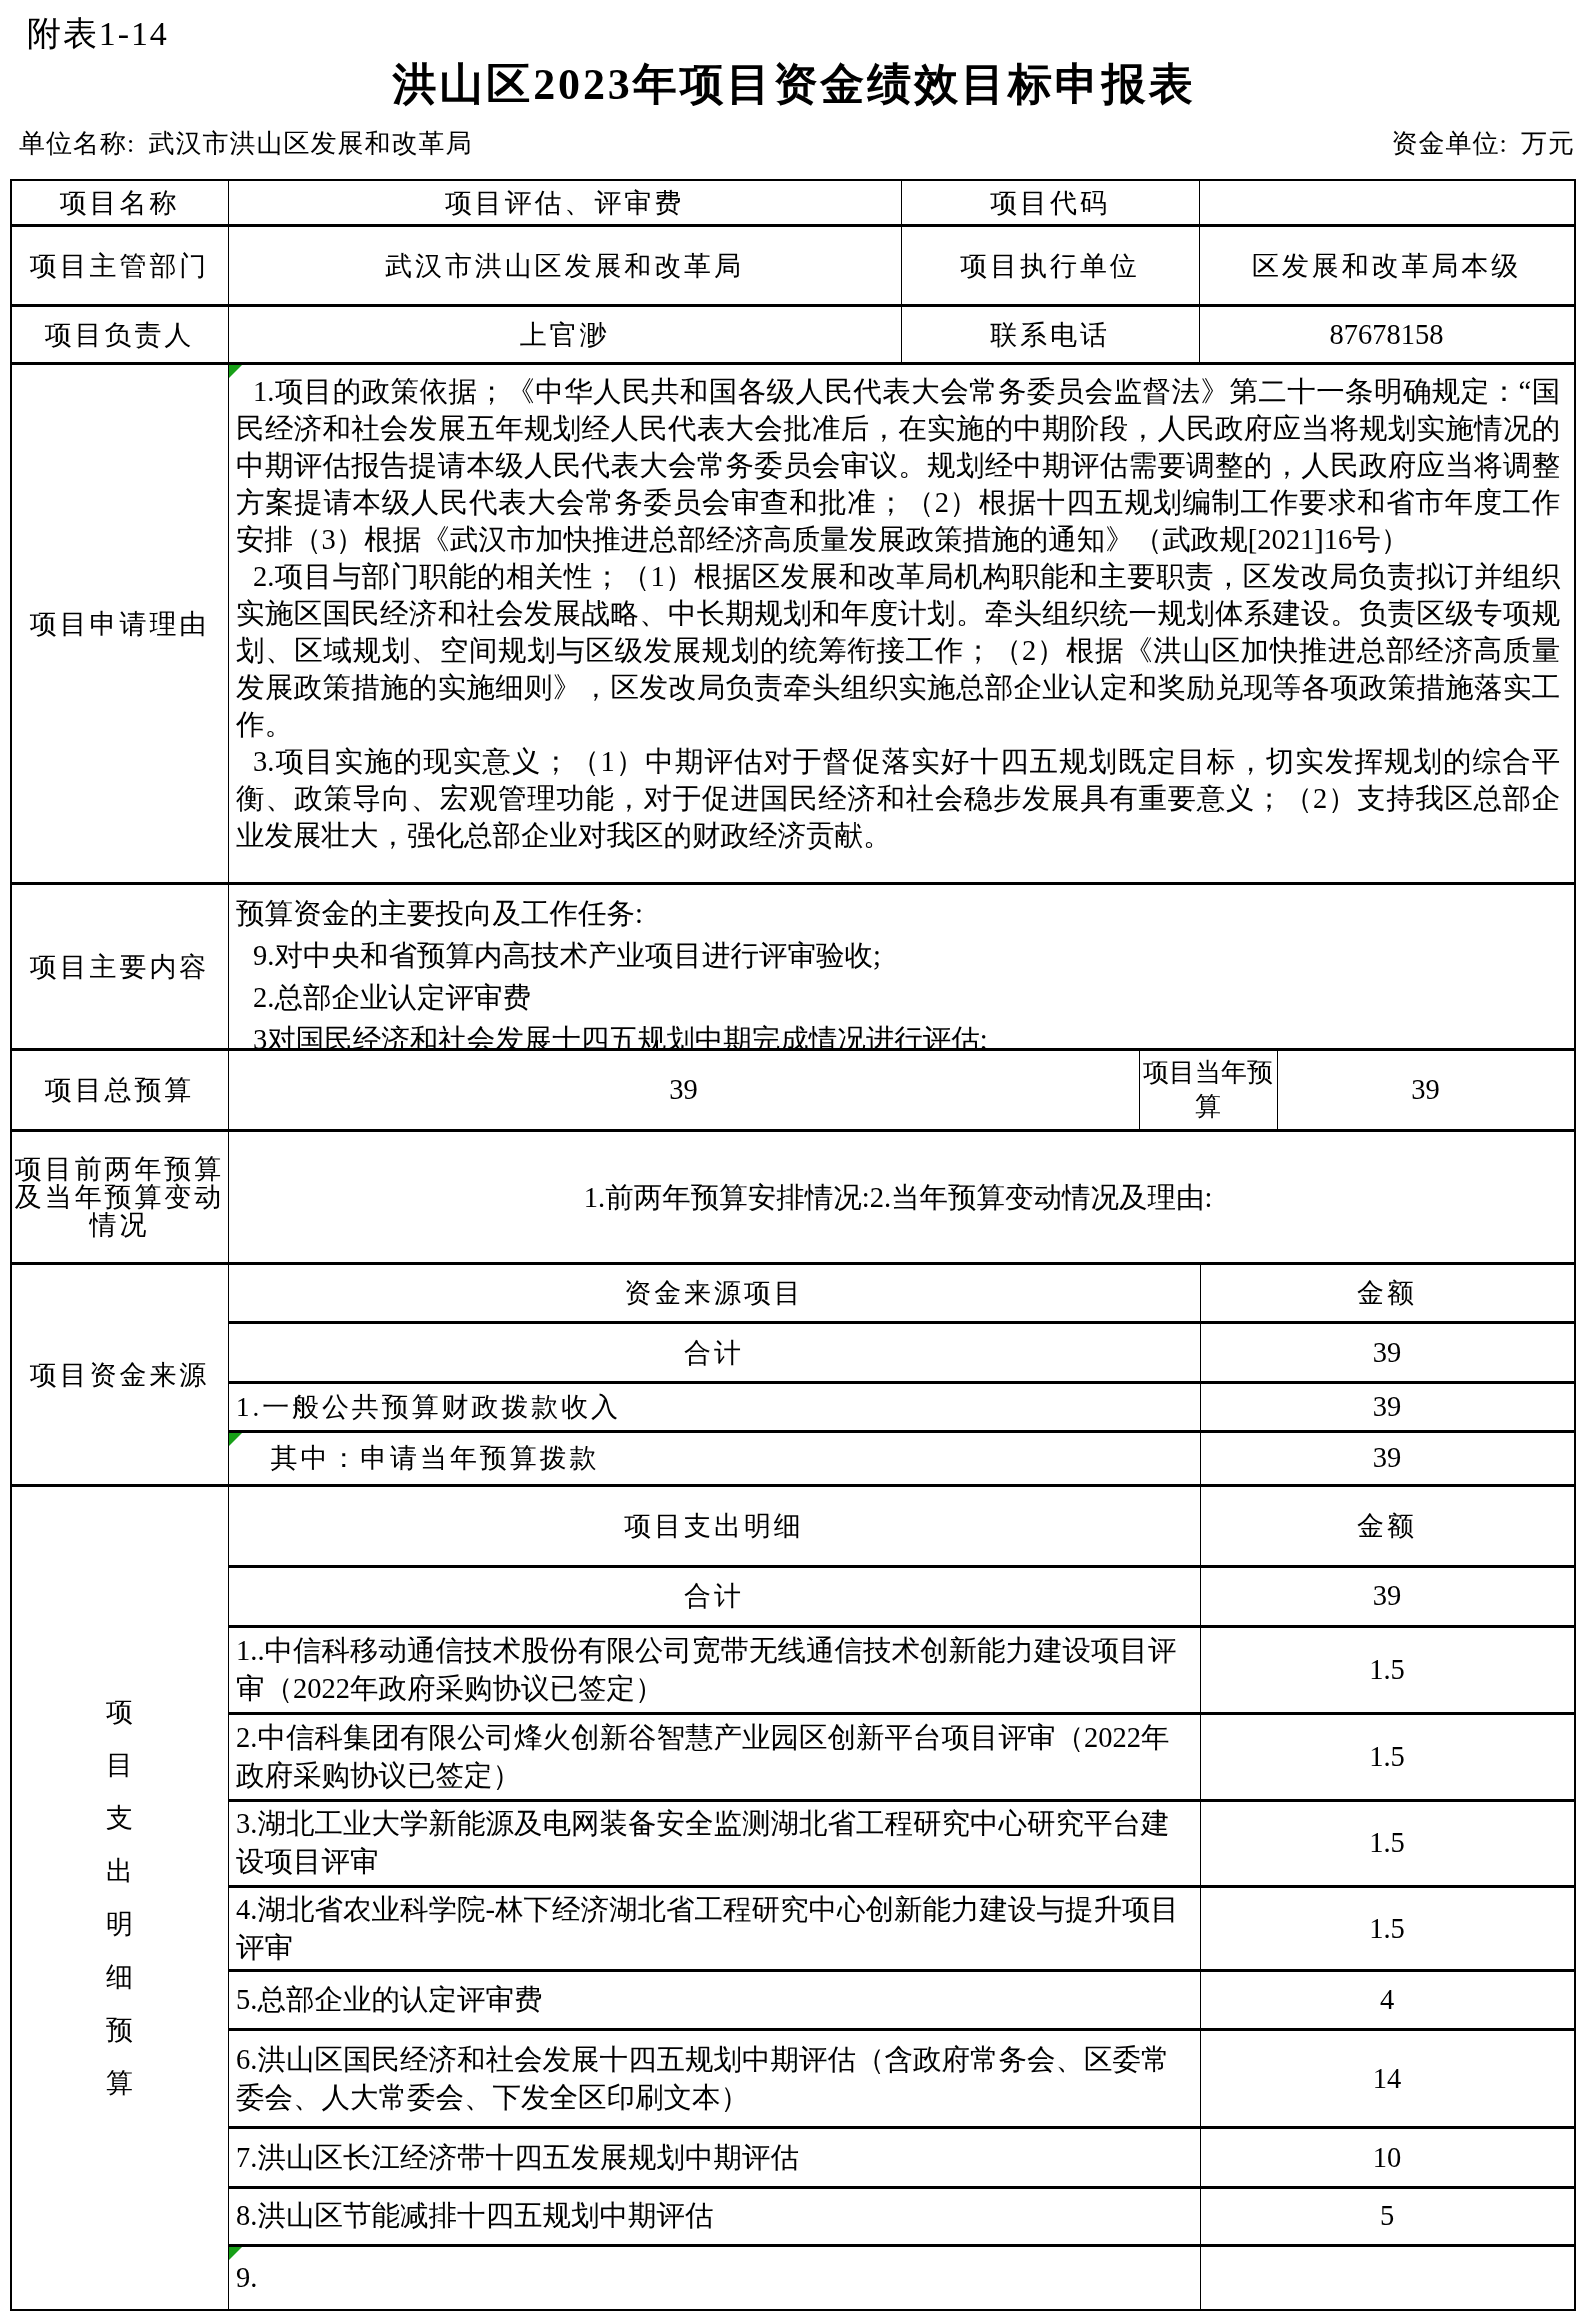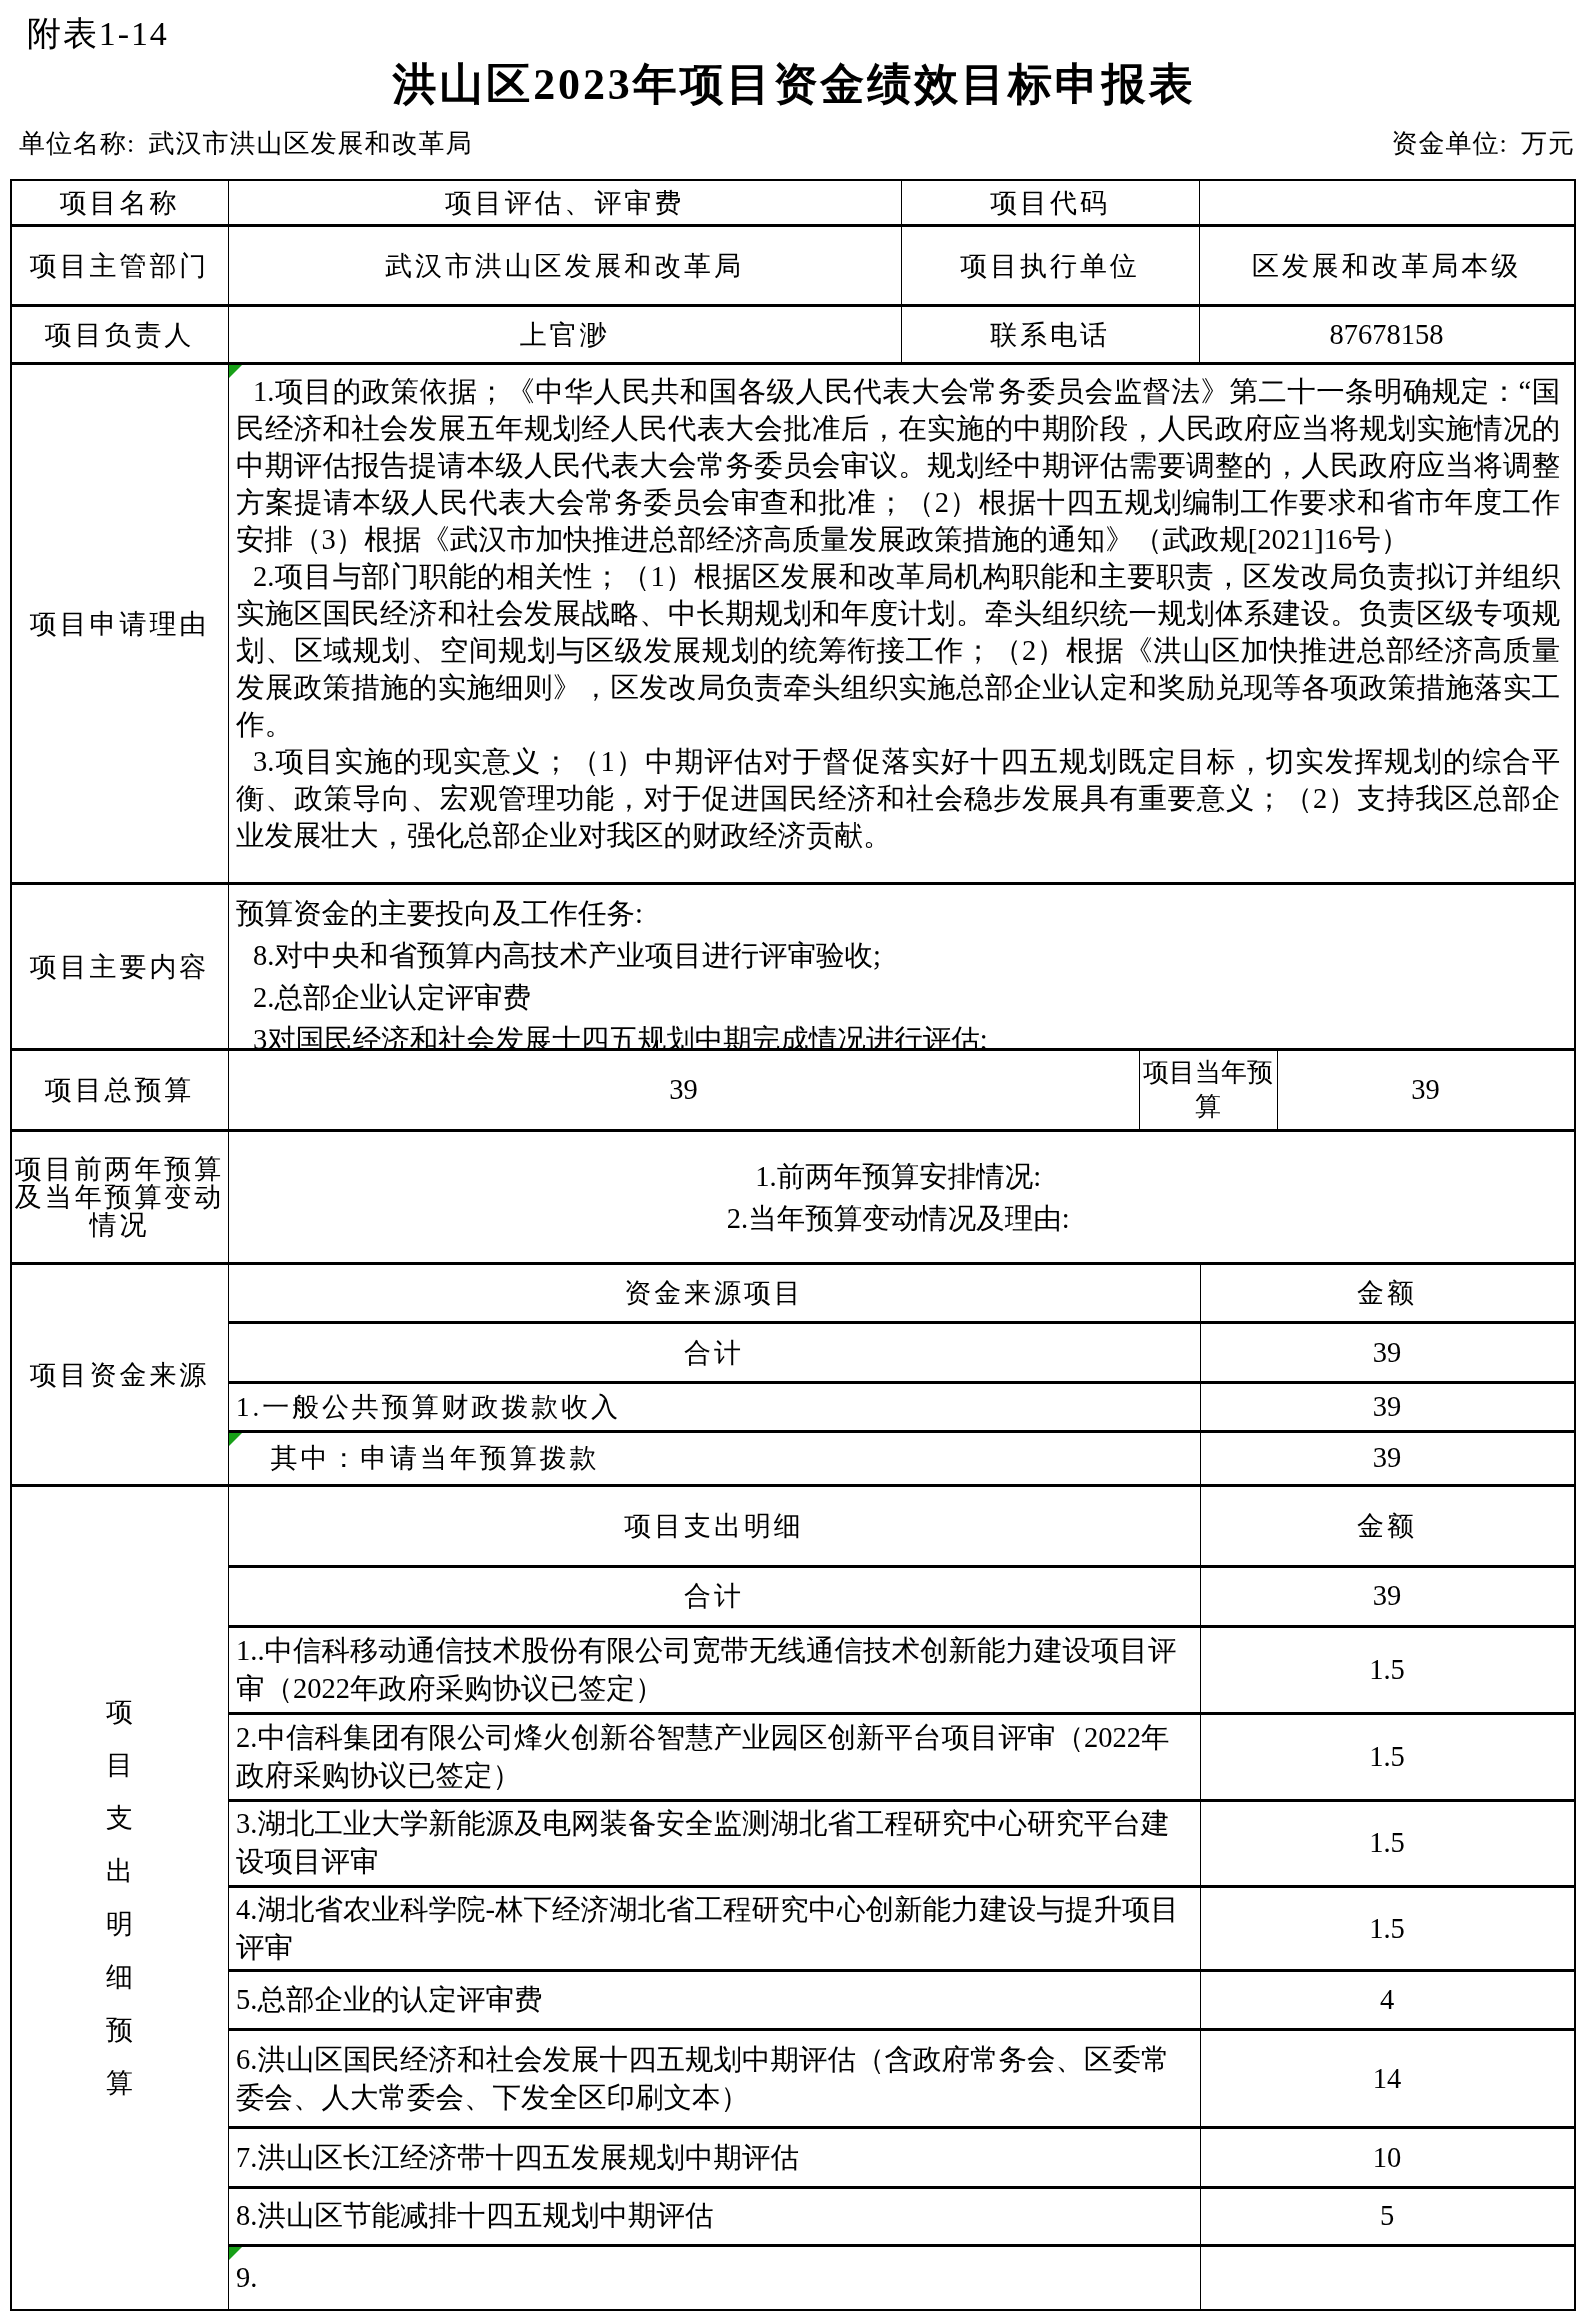--- a/index.html
+++ b/index.html
@@ -103,36 +103,36 @@
       <p>1.项目的政策依据；《中华人民共和国各级人民代表大会常务委员会监督法》第二十一条明确规定：“国民经济和社会发展五年规划经人民代表大会批准后，在实施的中期阶段，人民政府应当将规划实施情况的中期评估报告提请本级人民代表大会常务委员会审议。规划经中期评估需要调整的，人民政府应当将调整方案提请本级人民代表大会常务委员会审查和批准；（2）根据十四五规划编制工作要求和省市年度工作安排（3）根据《武汉市加快推进总部经济高质量发展政策措施的通知》（武政规[2021]16号）</p>
       <p>2.项目与部门职能的相关性；（1）根据区发展和改革局机构职能和主要职责，区发改局负责拟订并组织实施区国民经济和社会发展战略、中长期规划和年度计划。牵头组织统一规划体系建设。负责区级专项规划、区域规划、空间规划与区级发展规划的统筹衔接工作；（2）根据《洪山区加快推进总部经济高质量发展政策措施的实施细则》，区发改局负责牵头组织实施总部企业认定和奖励兑现等各项政策措施落实工作。</p>
       <p>3.项目实施的现实意义；（1）中期评估对于督促落实好十四五规划既定目标，切实发挥规划的综合平衡、政策导向、宏观管理功能，对于促进国民经济和社会稳步发展具有重要意义；（2）支持我区总部企业发展壮大，强化总部企业对我区的财政经济贡献。</p>
     </div>
   </div>
 
   <div class="tr" style="height:166px">
     <div class="td w1">项目主要内容</div>
     <div class="td grow textcell content-lines maincell">
       <div>预算资金的主要投向及工作任务:</div>
-      <div>8.对中央和省预算内高技术产业项目进行评审验收;</div>
+      <div>9.对中央和省预算内高技术产业项目进行评审验收;</div>
       <div>2.总部企业认定评审费</div>
       <div>3对国民经济和社会发展十四五规划中期完成情况进行评估;</div>
     </div>
   </div>
 
   <div class="tr" style="height:81px">
     <div class="td w1">项目总预算</div>
     <div class="td wv num">39</div>
     <div class="td wl" style="font-size:26px;line-height:34px;letter-spacing:0">项目当年预算</div>
     <div class="td grow num">39</div>
   </div>
 
   <div class="tr" style="height:133px">
     <div class="td w1" style="line-height:28px">项目前两年预算及当年预算变动情况</div>
-    <div class="td grow textcell plain-lines" style="display:flex;flex-direction:column;justify-content:center">
+    <div class="td grow textcell plain-lines" style="display:flex;flex-direction:row;justify-content:center">
       <div>1.前两年预算安排情况:</div>
       <div>2.当年预算变动情况及理由:</div>
     </div>
   </div>
 
   <div class="sec" style="height:222px">
     <div class="seclabel">项目资金来源</div>
     <div class="secbody">
       <div class="secrow" style="height:57px">
         <div class="td wi">资金来源项目</div>

